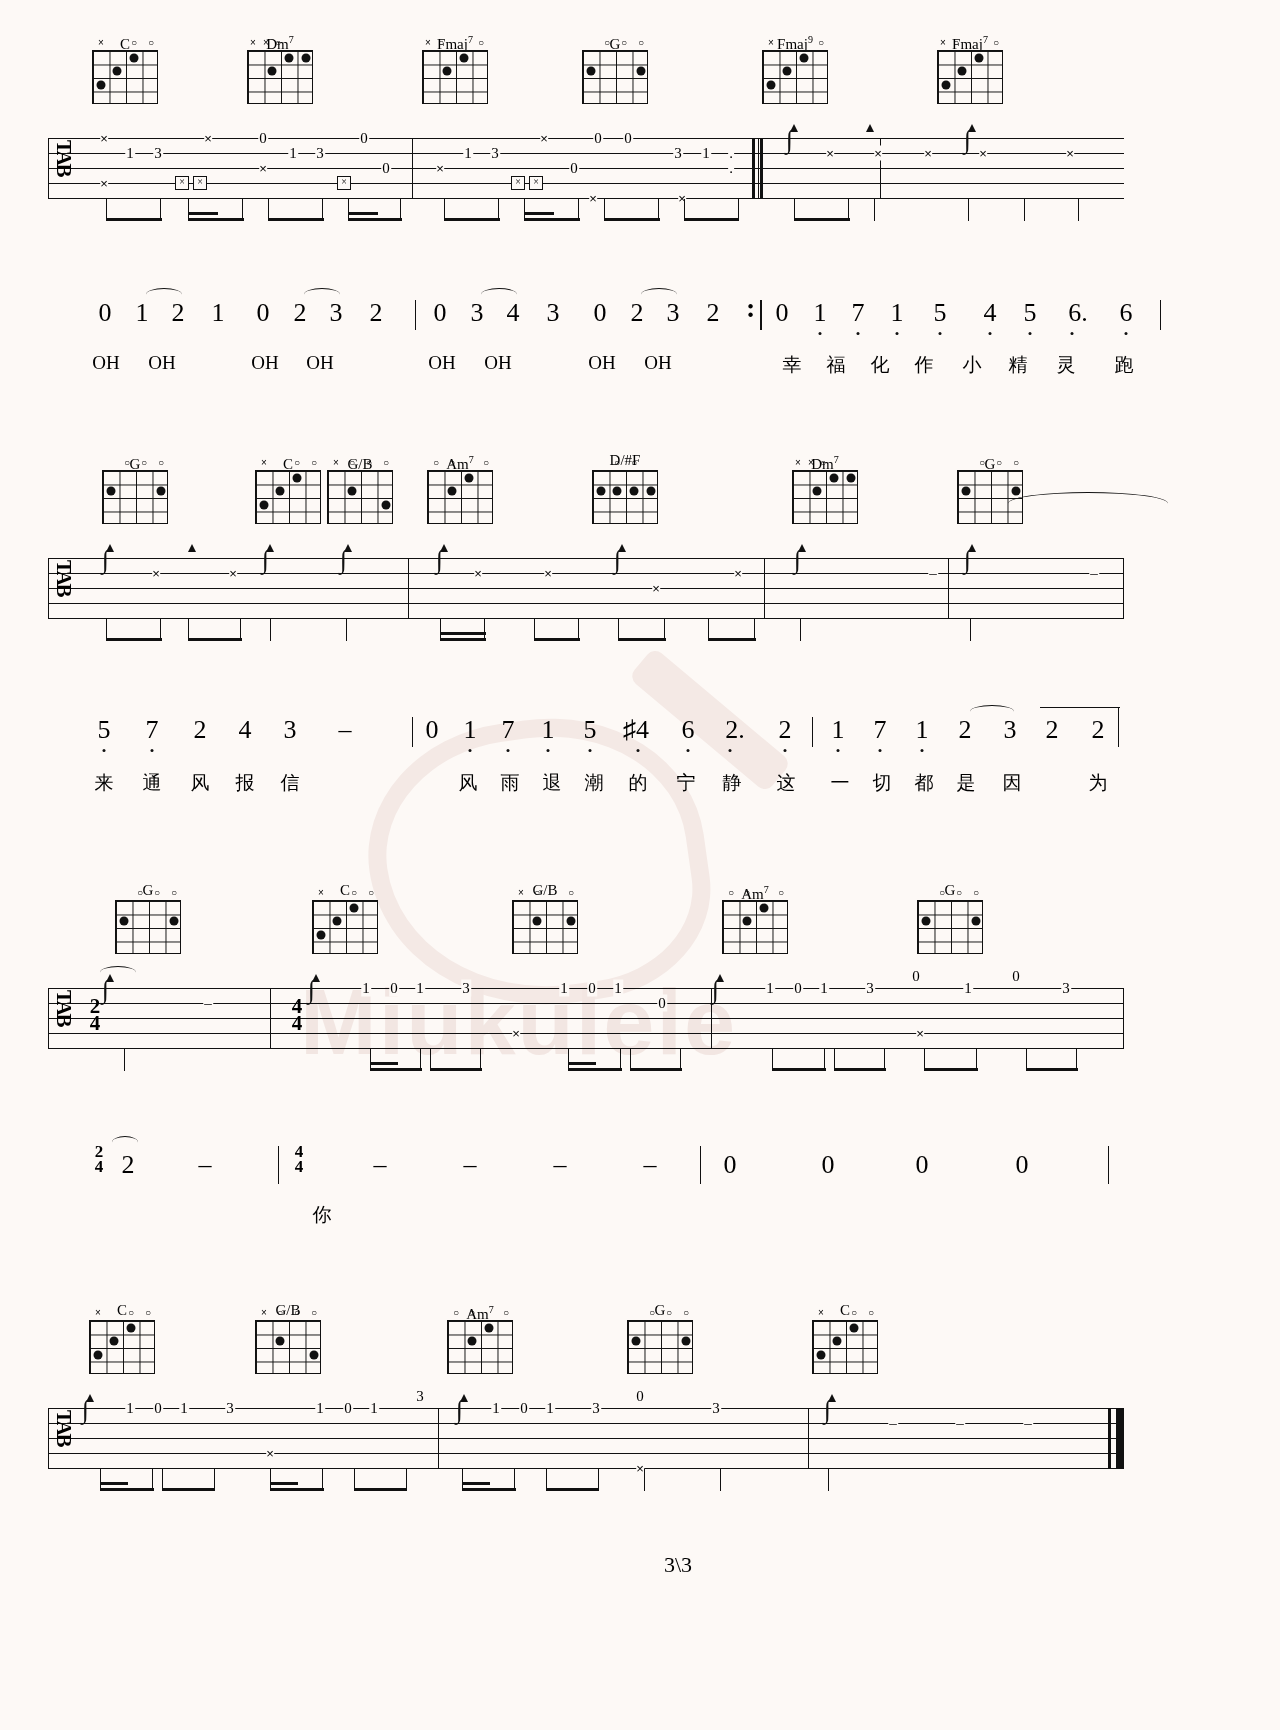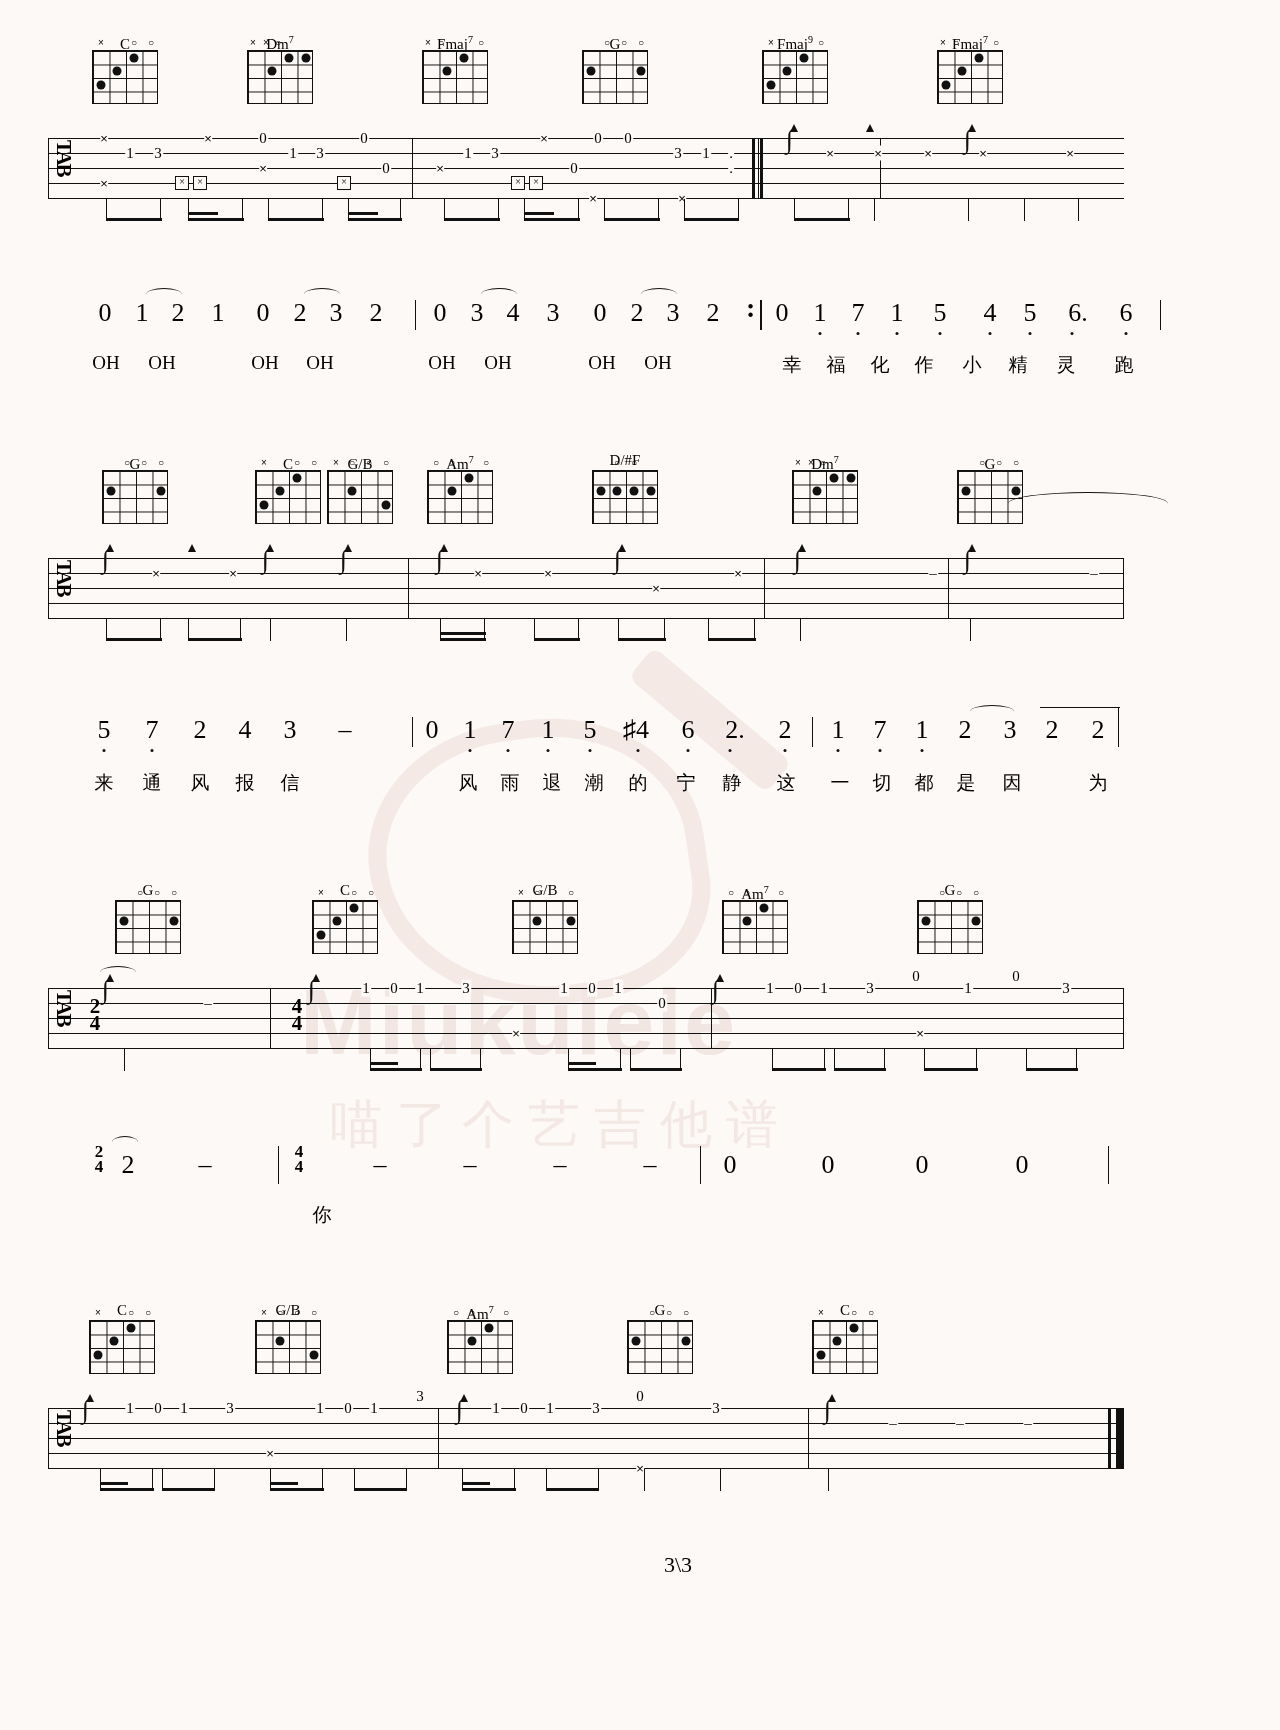--- a/index.html
+++ b/index.html
@@ -138,21 +138,20 @@
 </style>
 </head>
 <body>
 
 <div class="sheet">
 
   <div class="watermark">
     <div class="wm-blob"></div>
     <div class="wm-neck"></div>
     <div class="wm-text">Miukulele</div>
-    <div class="wm-sub">喵了个艺吉他谱</div>
   </div>
 
   <div class="system" id="sys1" style="top:20px;height:360px;">
 
     <div class="chord" style="left:85px;top:12px;">
       <div class="cname"><span>C</span><sup></sup></div>
       <div class="grid">
         <div class="marks">
           <span style="left:8px;">×</span>
             <span style="left:41px;">○</span>

